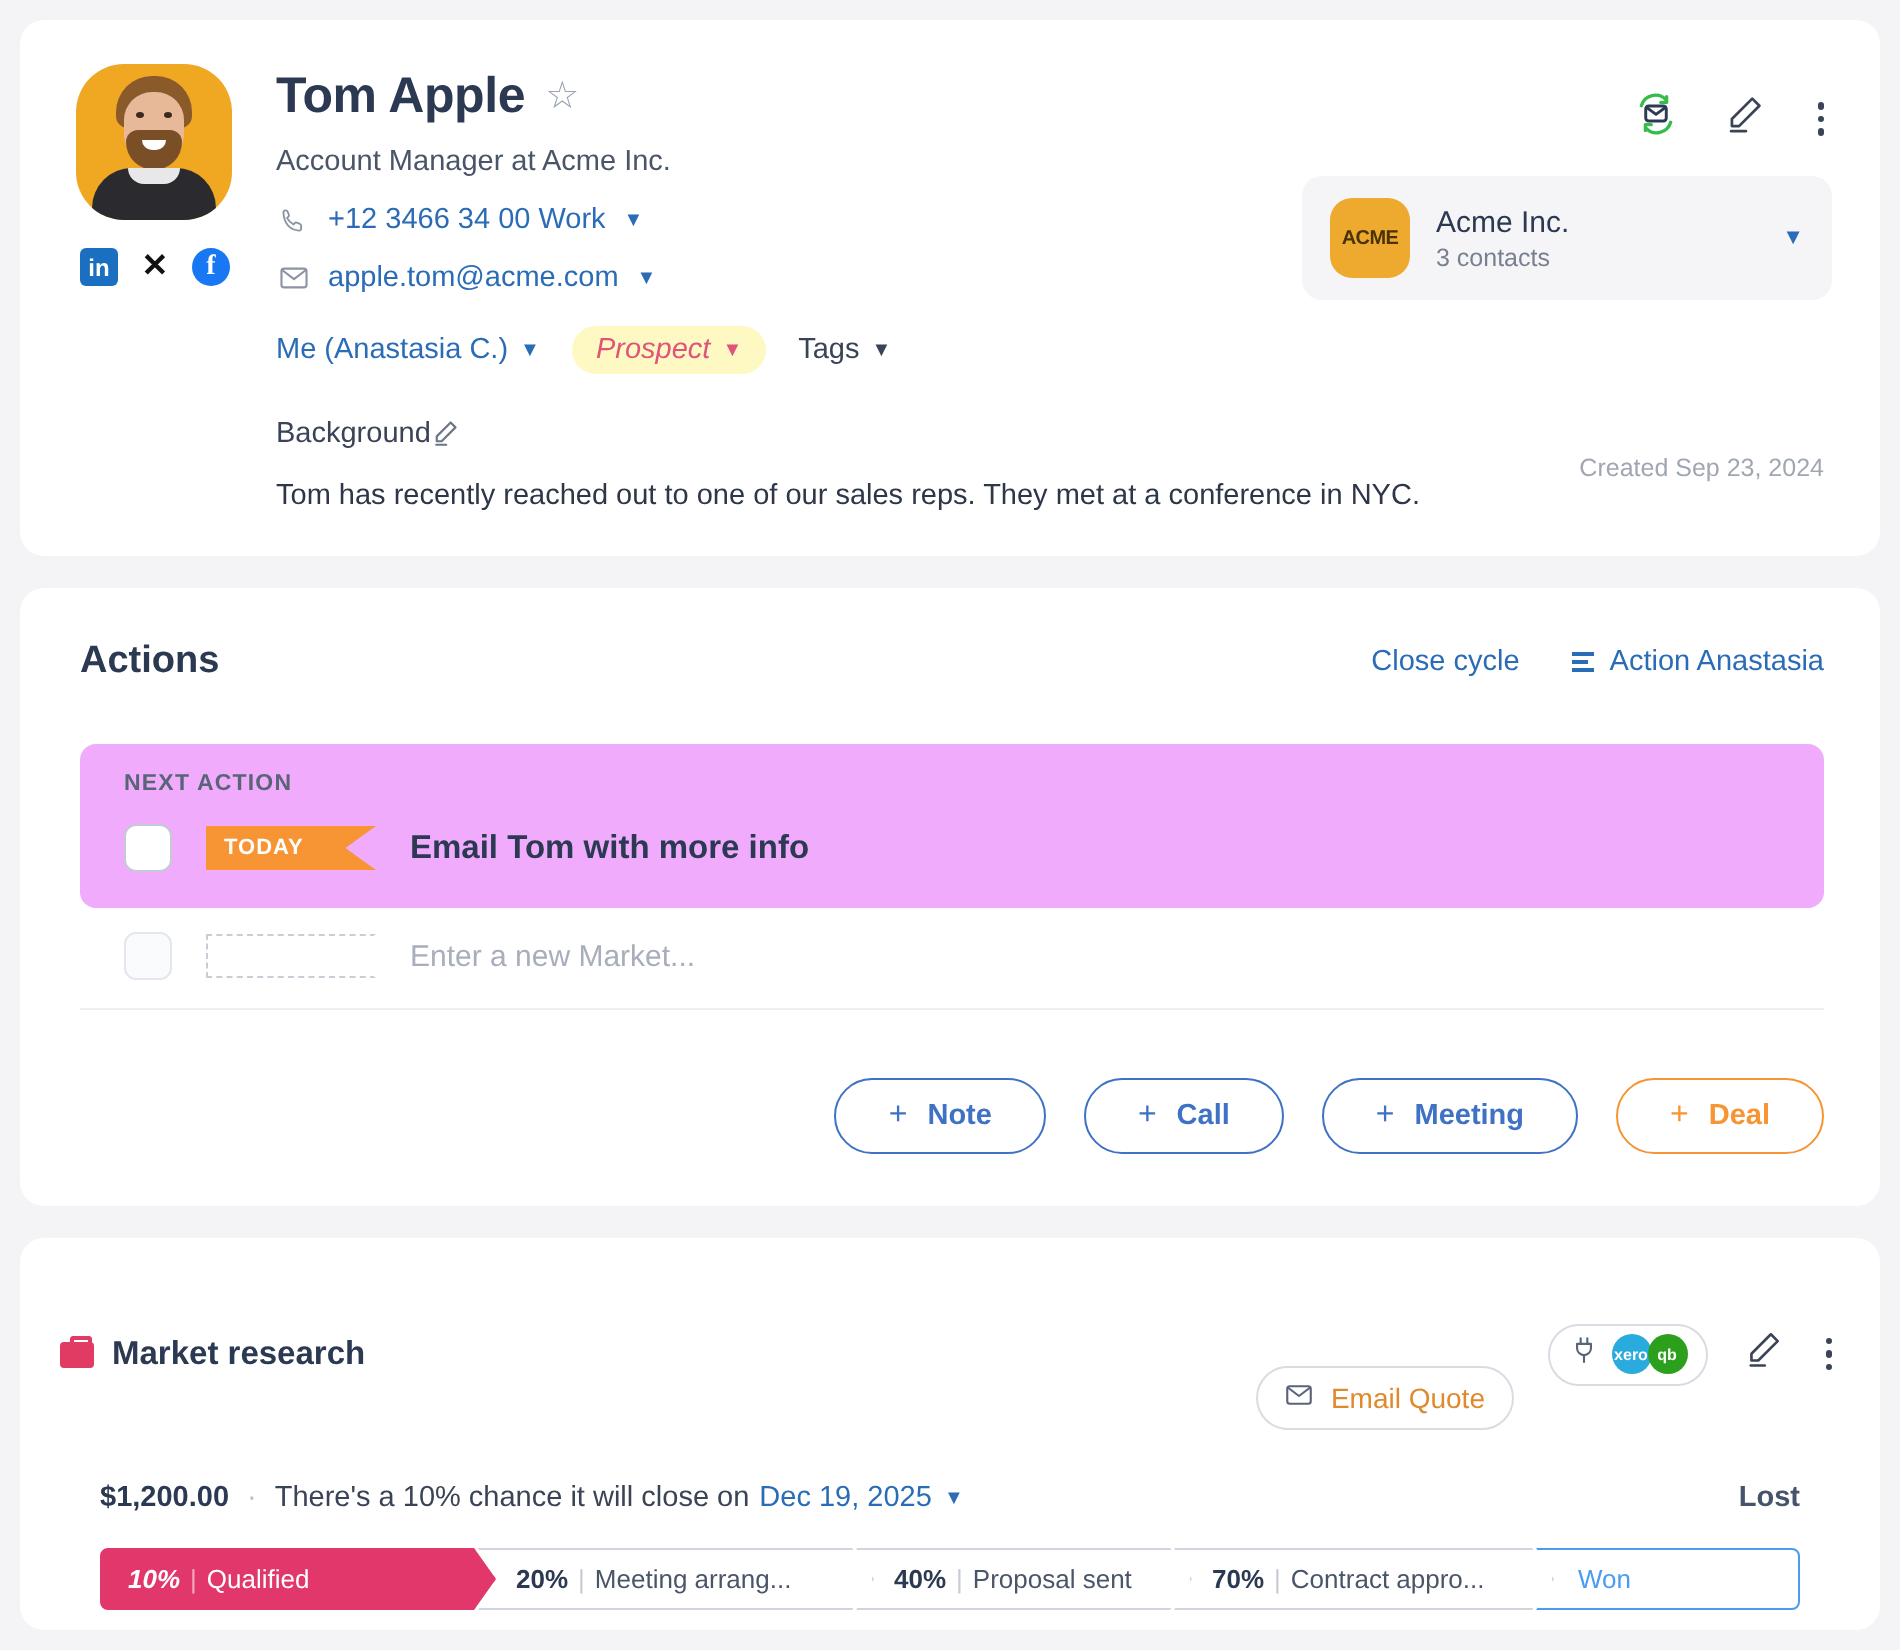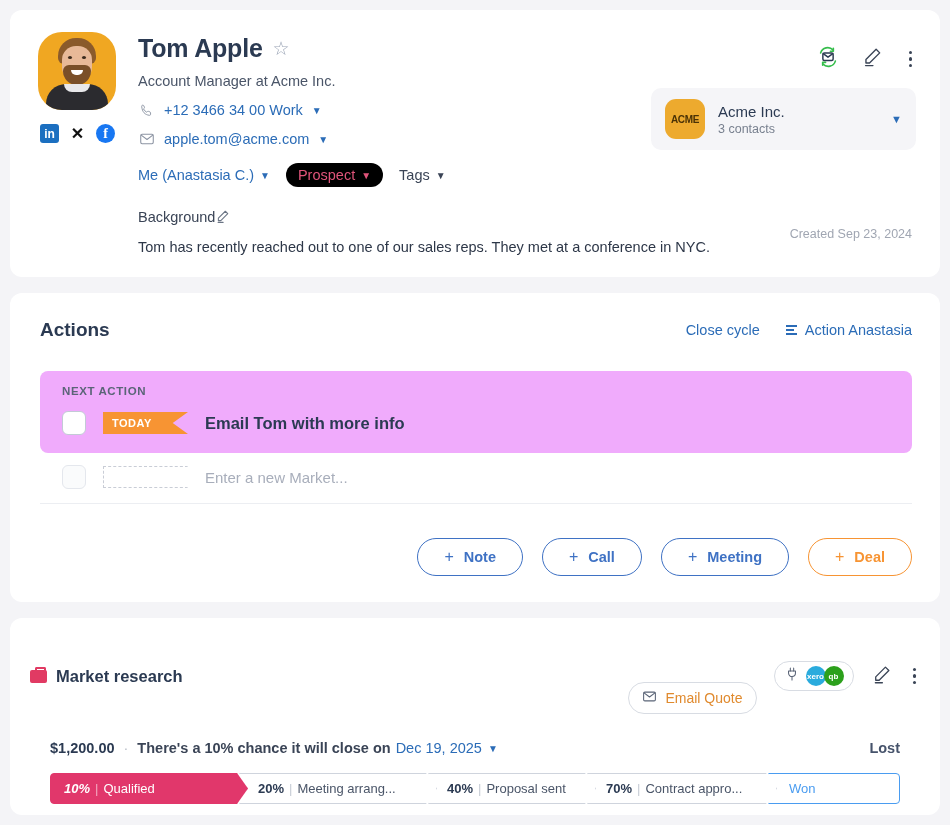--- a/index.html
+++ b/index.html
@@ -41,21 +41,21 @@
   .star { color: #9aa4b5; font-size: 19px; line-height: 1; }
   .subtitle { font-size: 14.5px; color: #4a5568; margin-top: 10px; }
 
   .detail-row { display: flex; align-items: center; gap: 9px; margin-top: 13px; font-size: 14.5px; }
   .detail-row .ico { width: 17px; color: #8c94a3; font-size: 14px; display: flex; justify-content: center; }
   .link-blue { color: #2b6cb7; }
   .caret { color: #2b6cb7; font-size: 10px; }
 
   .chips { display: flex; align-items: center; gap: 16px; margin-top: 16px; font-size: 14.5px; }
   .chip-owner { color: #2b6cb7; display: flex; align-items: center; gap: 6px; }
-  .chip-prospect { background: #000000; color: #e0547a; padding: 4px 12px; border-radius: 12px; display: flex; align-items: center; gap: 6px; }
+  .chip-prospect { background: #fef9c3; color: #e0547a; padding: 4px 12px; border-radius: 12px; display: flex; align-items: center; gap: 6px; font-style: italic; }
   .chip-prospect .caret { color: #e0547a; }
   .chip-tags { color: #3a4456; display: flex; align-items: center; gap: 6px; }
   .chip-tags .caret { color: #3a4456; }
 
   .bg-head { display: flex; align-items: flex-start; gap: 0; margin-top: 22px; }
   .bg-title { font-size: 14.5px; color: #3a4456; font-weight: 500; }
   .bg-text { font-size: 14.5px; color: #2d3748; margin-top: 11px; }
   .created { position: absolute; right: 28px; top: 217px; font-size: 12.5px; color: #a0a6b2; }
 
   .top-icons { position: absolute; right: 24px; top: 36px; display: flex; align-items: center; gap: 22px; }
@@ -123,21 +123,21 @@
   .deal-tools { margin-left: auto; display: flex; align-items: center; gap: 17px; }
   .quote-btn { border: 1px solid #d8dce3; border-radius: 16px; padding: 6px 13px; display: flex; align-items: center; gap: 8px; font-size: 14px; color: #e08a2e; margin-top: 44px; }
   .integr { border: 1px solid #d8dce3; border-radius: 16px; padding: 4px 9px; display: flex; align-items: center; gap: 6px; }
   .badge { width: 20px; height: 20px; border-radius: 50%; color: #fff; font-size: 8px; font-weight: bold; display: flex; align-items: center; justify-content: center; }
   .badge.xero { background: #2aabdd; margin-right: -8px; }
   .badge.qb { background: #2ca01c; }
 
   .deal-value-row { display: flex; align-items: center; margin-top: 26px; padding: 0 20px 0 20px; font-size: 14.5px; }
   .amount { font-weight: bold; color: #2b3a52; }
   .dot-sep { color: #b9bfc9; margin: 0 9px; }
-  .chance { color: #3a4456; font-weight: bold; }
+  .chance { color: #3a4456; }
   .lost { margin-left: auto; font-weight: bold; color: #46536b; }
 
   .pipeline { display: flex; align-items: stretch; margin-top: 17px; padding: 0 20px; height: 31px; }
   .stage {
     position: relative; display: flex; align-items: center; font-size: 13px; color: #4a5568;
     background: #fff; border: 1px solid #cfd4dd; padding: 0 10px 0 18px;
     clip-path: polygon(0 0, calc(100% - 11px) 0, 100% 50%, calc(100% - 11px) 100%, 0 100%, 11px 50%);
     margin-left: -9px; white-space: nowrap; overflow: hidden;
   }
   .stage .pct { font-weight: bold; color: #2b3a52; }

